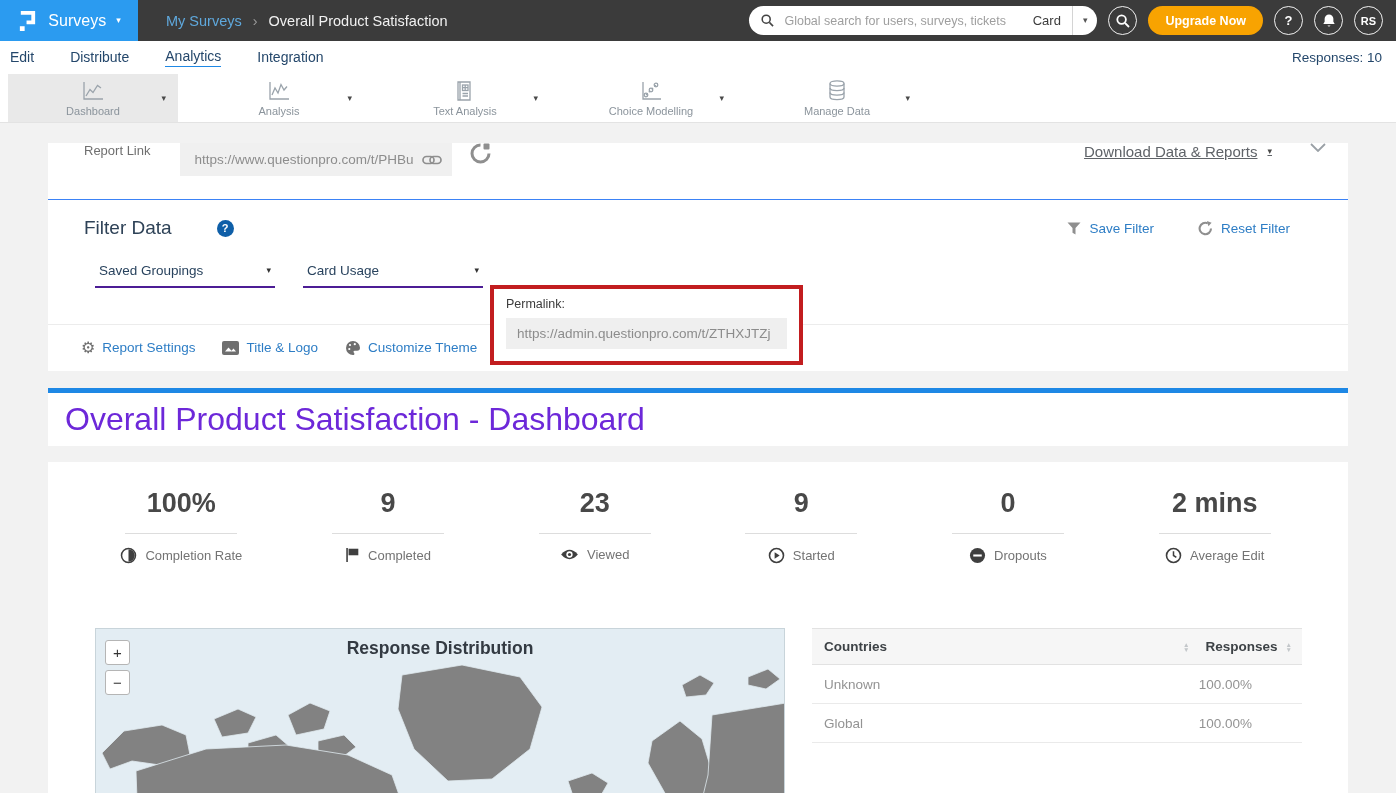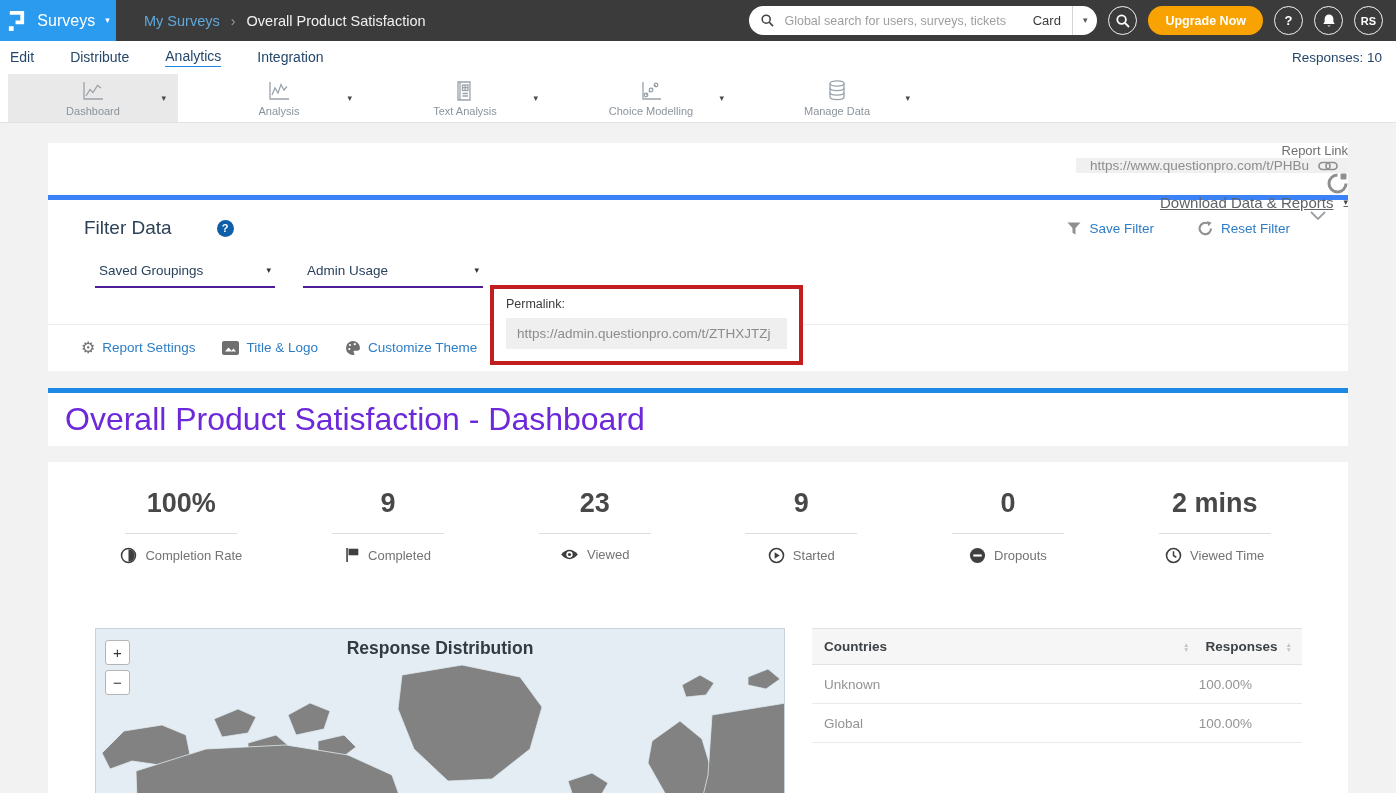--- a/index.html
+++ b/index.html
@@ -5,21 +5,21 @@
   * { box-sizing: border-box; }
   html,body { margin:0; padding:0; }
   body {
     width:1396px; height:793px; overflow:hidden; position:relative;
     background:#f2f2f2; font-family:"Liberation Sans", sans-serif;
   }
   svg { display:block; }
 
   
   .topbar { position:absolute; top:0; left:0; right:0; height:41px; background:#3b3b3b; display:flex; align-items:center; }
-  .logo { width:116px; height:41px; background:#2b9bf0; display:flex; align-items:center; justify-content:center; gap:10px; cursor:pointer; flex:none; }
+  .logo { width:138px; height:41px; background:#2b9bf0; display:flex; align-items:center; justify-content:center; gap:10px; cursor:pointer; flex:none; }
   .logo-text { color:#fff; font-size:16px; }
   .caret { font-size:9px; line-height:1; }
   .logo .caret { color:#fff; }
   .crumbs { display:flex; align-items:center; gap:11px; margin-left:28px; font-size:14.5px; }
   .crumb-parent { color:#5fa8dc; cursor:pointer; }
   .crumb-sep { color:#9a9a9a; }
   .crumb-current { color:#f1f1f1; }
   .top-right { margin-left:auto; display:flex; align-items:center; gap:11px; padding-right:13px; }
   .search-pill { width:348px; height:29px; background:#fff; border-radius:15px; display:flex; align-items:center; overflow:hidden; }
   .search-pill .mag { margin:0 8px 0 12px; flex:none; }
@@ -38,21 +38,21 @@
 
   
   .toolbar { position:absolute; top:74px; left:0; right:0; height:49px; background:#fff; border-bottom:1px solid #e3e3e3; display:flex; padding-left:8px; }
   .tool-item { width:170px; height:48px; position:relative; display:flex; flex-direction:column; align-items:center; justify-content:center; gap:3px; cursor:pointer; margin-right:16px; }
   .tool-item.active { background:#e9e9e9; }
   .tool-label { font-size:11px; color:#8b949c; }
   .tool-caret { position:absolute; right:12px; top:50%; transform:translateY(-50%); color:#4a4a4a; }
 
   
   .card1 { position:absolute; left:48px; top:143px; width:1300px; height:228px; background:#fff; }
-  .report-row { position:relative; height:57px; border-bottom:5px solid #3b82f6; display:flex; align-items:flex-end;flex-direction:column; }
+  .report-row { position:relative; height:57px; border-bottom:1px solid #3b82f6; display:flex; align-items:flex-start; }
   .report-label { margin-left:36px; font-size:13px; color:#6f6f6f; }
   .report-input { margin-left:30px; width:272px; height:33px; background:#f0f0f0; display:flex; align-items:center; padding:0 10px 0 14px; cursor:text; }
   .report-url { flex:1; font-size:13.5px; color:#8d8d8d; white-space:nowrap; overflow:hidden; }
   .globe-btn { margin-left:18px; cursor:pointer; }
   .download { margin-left:auto; display:flex; align-items:center; gap:10px; color:#5f6368; font-size:15px; cursor:pointer;text-decoration:underline; }
   .download .caret { color:#4a4a4a; }
   .collapse-chev { margin:0 22px 0 38px; cursor:pointer; }
 
   .filter-sec { position:relative; height:124px; }
   .filter-head { display:flex; align-items:center; padding-top:17px;gap:35px; }
@@ -281,21 +281,21 @@
           <span>Reset Filter</span>
         </span>
       </div>
     </div>
     <div class="dropdown-row">
       <div class="dd">
         <span>Saved Groupings</span>
         <span class="caret">▾</span>
       </div>
       <div class="dd">
-        <span>Admin Usage</span>
+        <span>Card Usage</span>
         <span class="caret">▾</span>
       </div>
     </div>
     <div class="permalink-box">
       <div class="permalink-label">Permalink:</div>
       <div class="permalink-input">https://admin.questionpro.com/t/ZTHXJTZj</div>
     </div>
   </div>
 
   <div class="settings-row">
@@ -403,21 +403,21 @@
     <div class="stat">
       <span class="stat-value">2 mins</span>
       <span class="stat-div"></span>
       <span class="stat-label">
         <span>
           <svg width="17" height="17" viewBox="0 0 18 18">
               <circle cx="9" cy="9" r="7.4" fill="none" stroke="#3f3f3f" stroke-width="1.7"></circle>
               <path d="M9 4.6 V9 L12 11" stroke="#3f3f3f" stroke-width="1.6" fill="none"></path>
             </svg>
         </span>
-        <span>Viewed Time</span>
+        <span>Average Edit</span>
       </span>
     </div>
   </div>
 
   <div class="map-panel">
     <div class="map-title">Response Distribution</div>
     <div class="zoom-btn zoom-in">+</div>
     <div class="zoom-btn zoom-out">−</div>
     <svg class="map-svg" width="690" height="300" viewBox="0 0 690 300" preserveAspectRatio="none">
       <g fill="#828282" stroke="#dfeaef" stroke-width="0.8">

